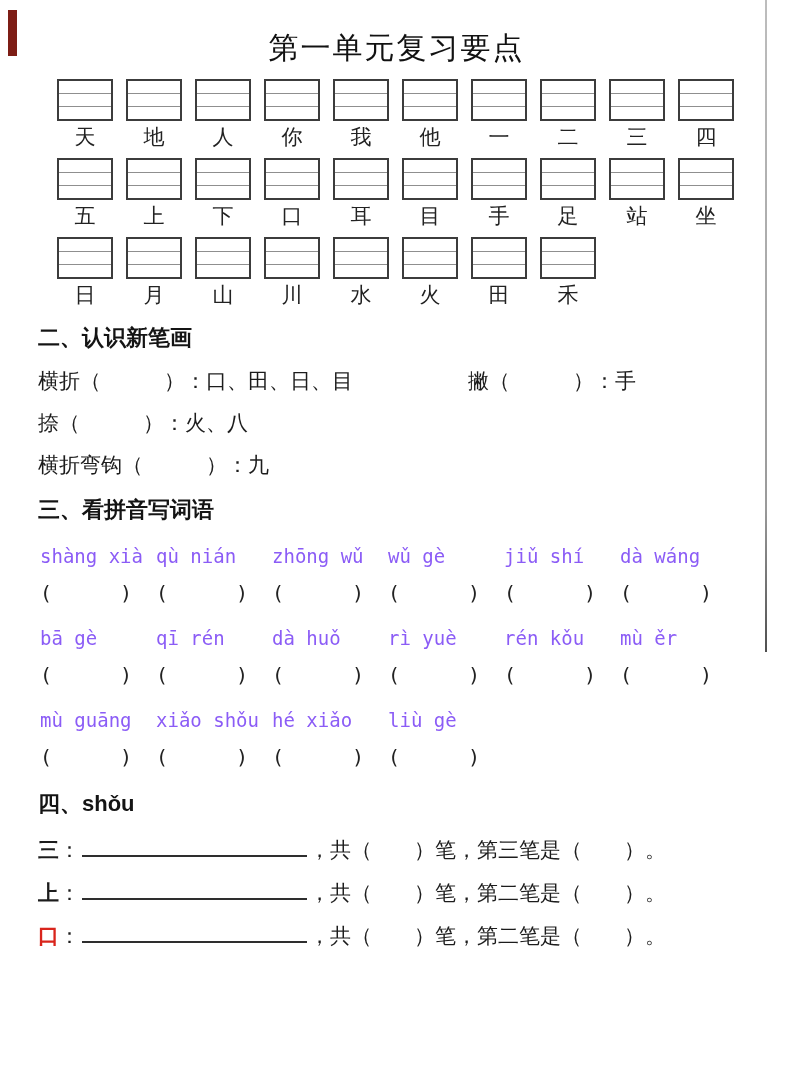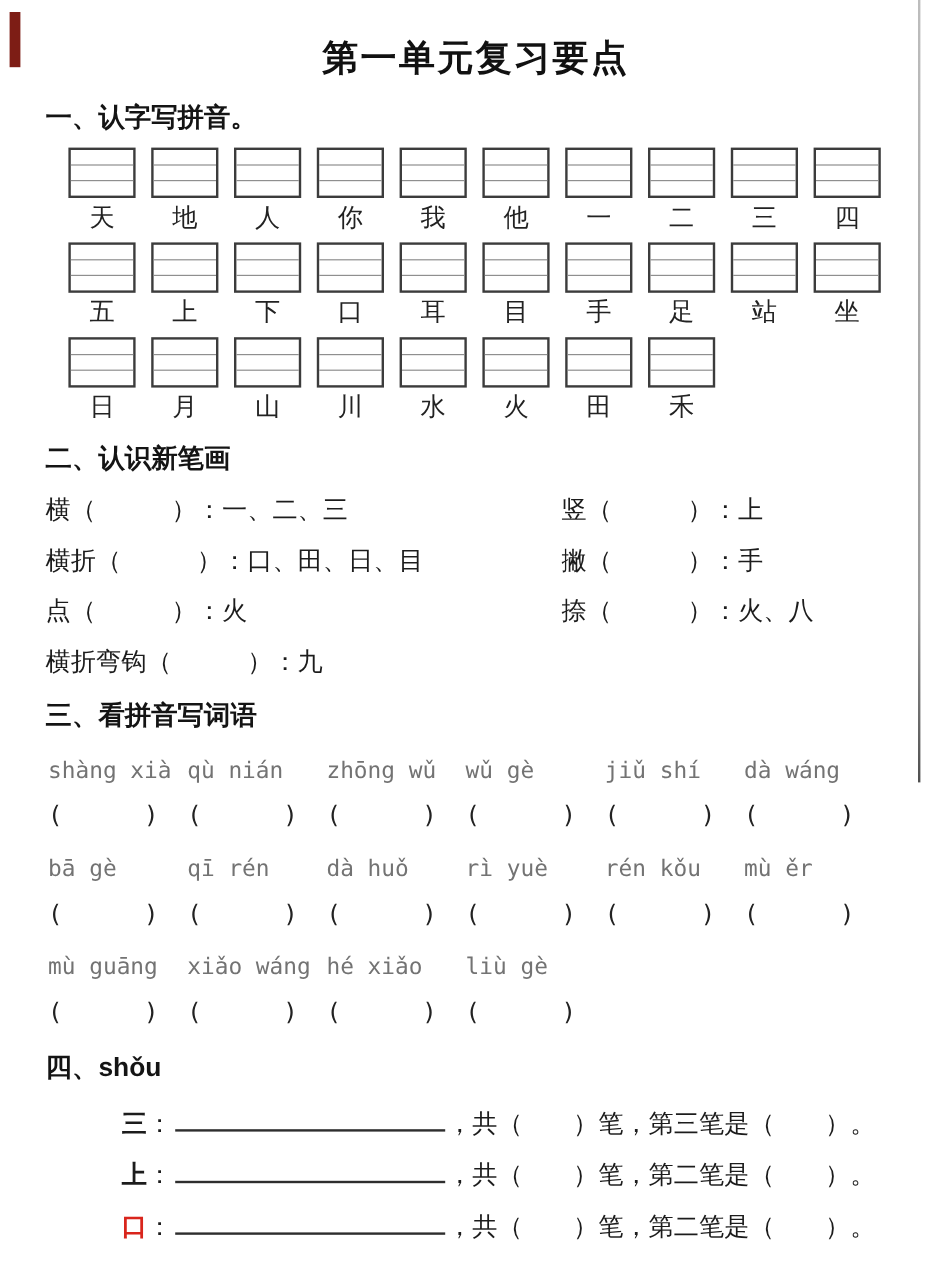--- a/index.html
+++ b/index.html
@@ -15,21 +15,21 @@
     position:absolute;left:8px;top:10px;width:9px;height:46px;
     background:#7d1d15;
   }
   .edge-line{
     position:absolute;left:765px;top:0;width:2px;height:652px;
     background:linear-gradient(#bdbdbd,#9a9a9a 78%,#6b6b6b 92%,#4f4f4f);
   }
   .title{
     text-align:center;
     font-family:"Liberation Sans", sans-serif;
-    font-weight:bold;
+    font-weight:normal;
     font-size:30px;
     letter-spacing:2px;
     margin:28px 0 0 0;
     color:#111;
   }
   .s-heading{
     font-family:"Liberation Sans", sans-serif;
     font-weight:bold;
     font-size:22px;
     margin:14px 0 0 38px;
@@ -56,48 +56,47 @@
   .s2row{display:flex;margin-bottom:17px;font-size:21px;line-height:25px;}
   .s2left{width:430px;}
   .s2right{flex:1;}
   
   .s3wrap{margin:18px 0 0 40px;width:700px;}
   .s3group{margin-bottom:20px;}
   .s3line{display:flex;gap:6px;}
   .s3col{width:110px;white-space:nowrap;}
   .pinyin{
     font-family:"DejaVu Sans Mono", monospace;
-    font-size:19px;line-height:26px;color:#737373;
+    font-size:19px;line-height:26px;color:#8b5cf6;
   }
   .parenline{margin-top:12px;}
   .ppair{
     display:inline-flex;width:92px;justify-content:space-between;
     font-size:20px;color:#222;
     font-family:"DejaVu Sans Mono", monospace;
   }
   
   .s4lines{margin:16px 0 0 38px;}
-  .s4line{font-size:21px;line-height:26px;margin-bottom:15px;white-space:nowrap;text-align:center;}
+  .s4line{font-size:21px;line-height:26px;margin-bottom:15px;white-space:nowrap;}
   .s4char{font-weight:bold;}
   .blank{
     display:inline-block;width:225px;height:20px;
     border-bottom:2px solid #2e2e2e;
     margin:0 2px;
   }
 </style>
 </head>
 <body>
 
 <div class="corner-mark"></div>
 <div class="edge-line"></div>
 
 <div class="title">第一单元复习要点</div>
 
 <div>
-  <div class="s-heading">一、认字写拼音。</div>
   <div class="grid-rows">
       <div class="grid-row">
         <div class="grid-col">
           <div class="pbox">
             <div class="pcell"></div>
             <div class="pcell"></div>
             <div class="pcell"></div>
           </div>
           <div class="gchar">天</div>
         </div>
@@ -322,29 +321,24 @@
           <div class="gchar">禾</div>
         </div>
       </div>
     </div>
 </div>
 
 <div>
   <div class="s-heading">二、认识新笔画</div>
   <div class="s2rows">
       <div class="s2row">
-        <span class="s2left">横（　　　）：一、二、三</span>
-        <span class="s2right">竖（　　　）：上</span>
-      </div>
-      <div class="s2row">
         <span class="s2left">横折（　　　）：口、田、日、目</span>
         <span class="s2right">撇（　　　）：手</span>
       </div>
       <div class="s2row">
-        <span class="s2left">点（　　　）：火</span>
         <span class="s2right">捺（　　　）：火、八</span>
       </div>
       <div class="s2row">
         <span class="s2left">横折弯钩（　　　）：九</span>
         <span class="s2right"></span>
       </div>
     </div>
 </div>
 
 <div>
@@ -418,21 +412,21 @@
             </span></div>
           <div class="s3col"><span class="ppair">
               <span>(</span>
               <span>)</span>
             </span></div>
         </div>
       </div>
       <div class="s3group">
         <div class="s3line">
           <div class="s3col"><span class="pinyin">mù guāng</span></div>
-          <div class="s3col"><span class="pinyin">xiǎo wáng</span></div>
+          <div class="s3col"><span class="pinyin">xiǎo shǒu</span></div>
           <div class="s3col"><span class="pinyin">hé xiǎo</span></div>
           <div class="s3col"><span class="pinyin">liù gè</span></div>
         </div>
         <div class="s3line parenline">
           <div class="s3col"><span class="ppair">
               <span>(</span>
               <span>)</span>
             </span></div>
           <div class="s3col"><span class="ppair">
               <span>(</span>

